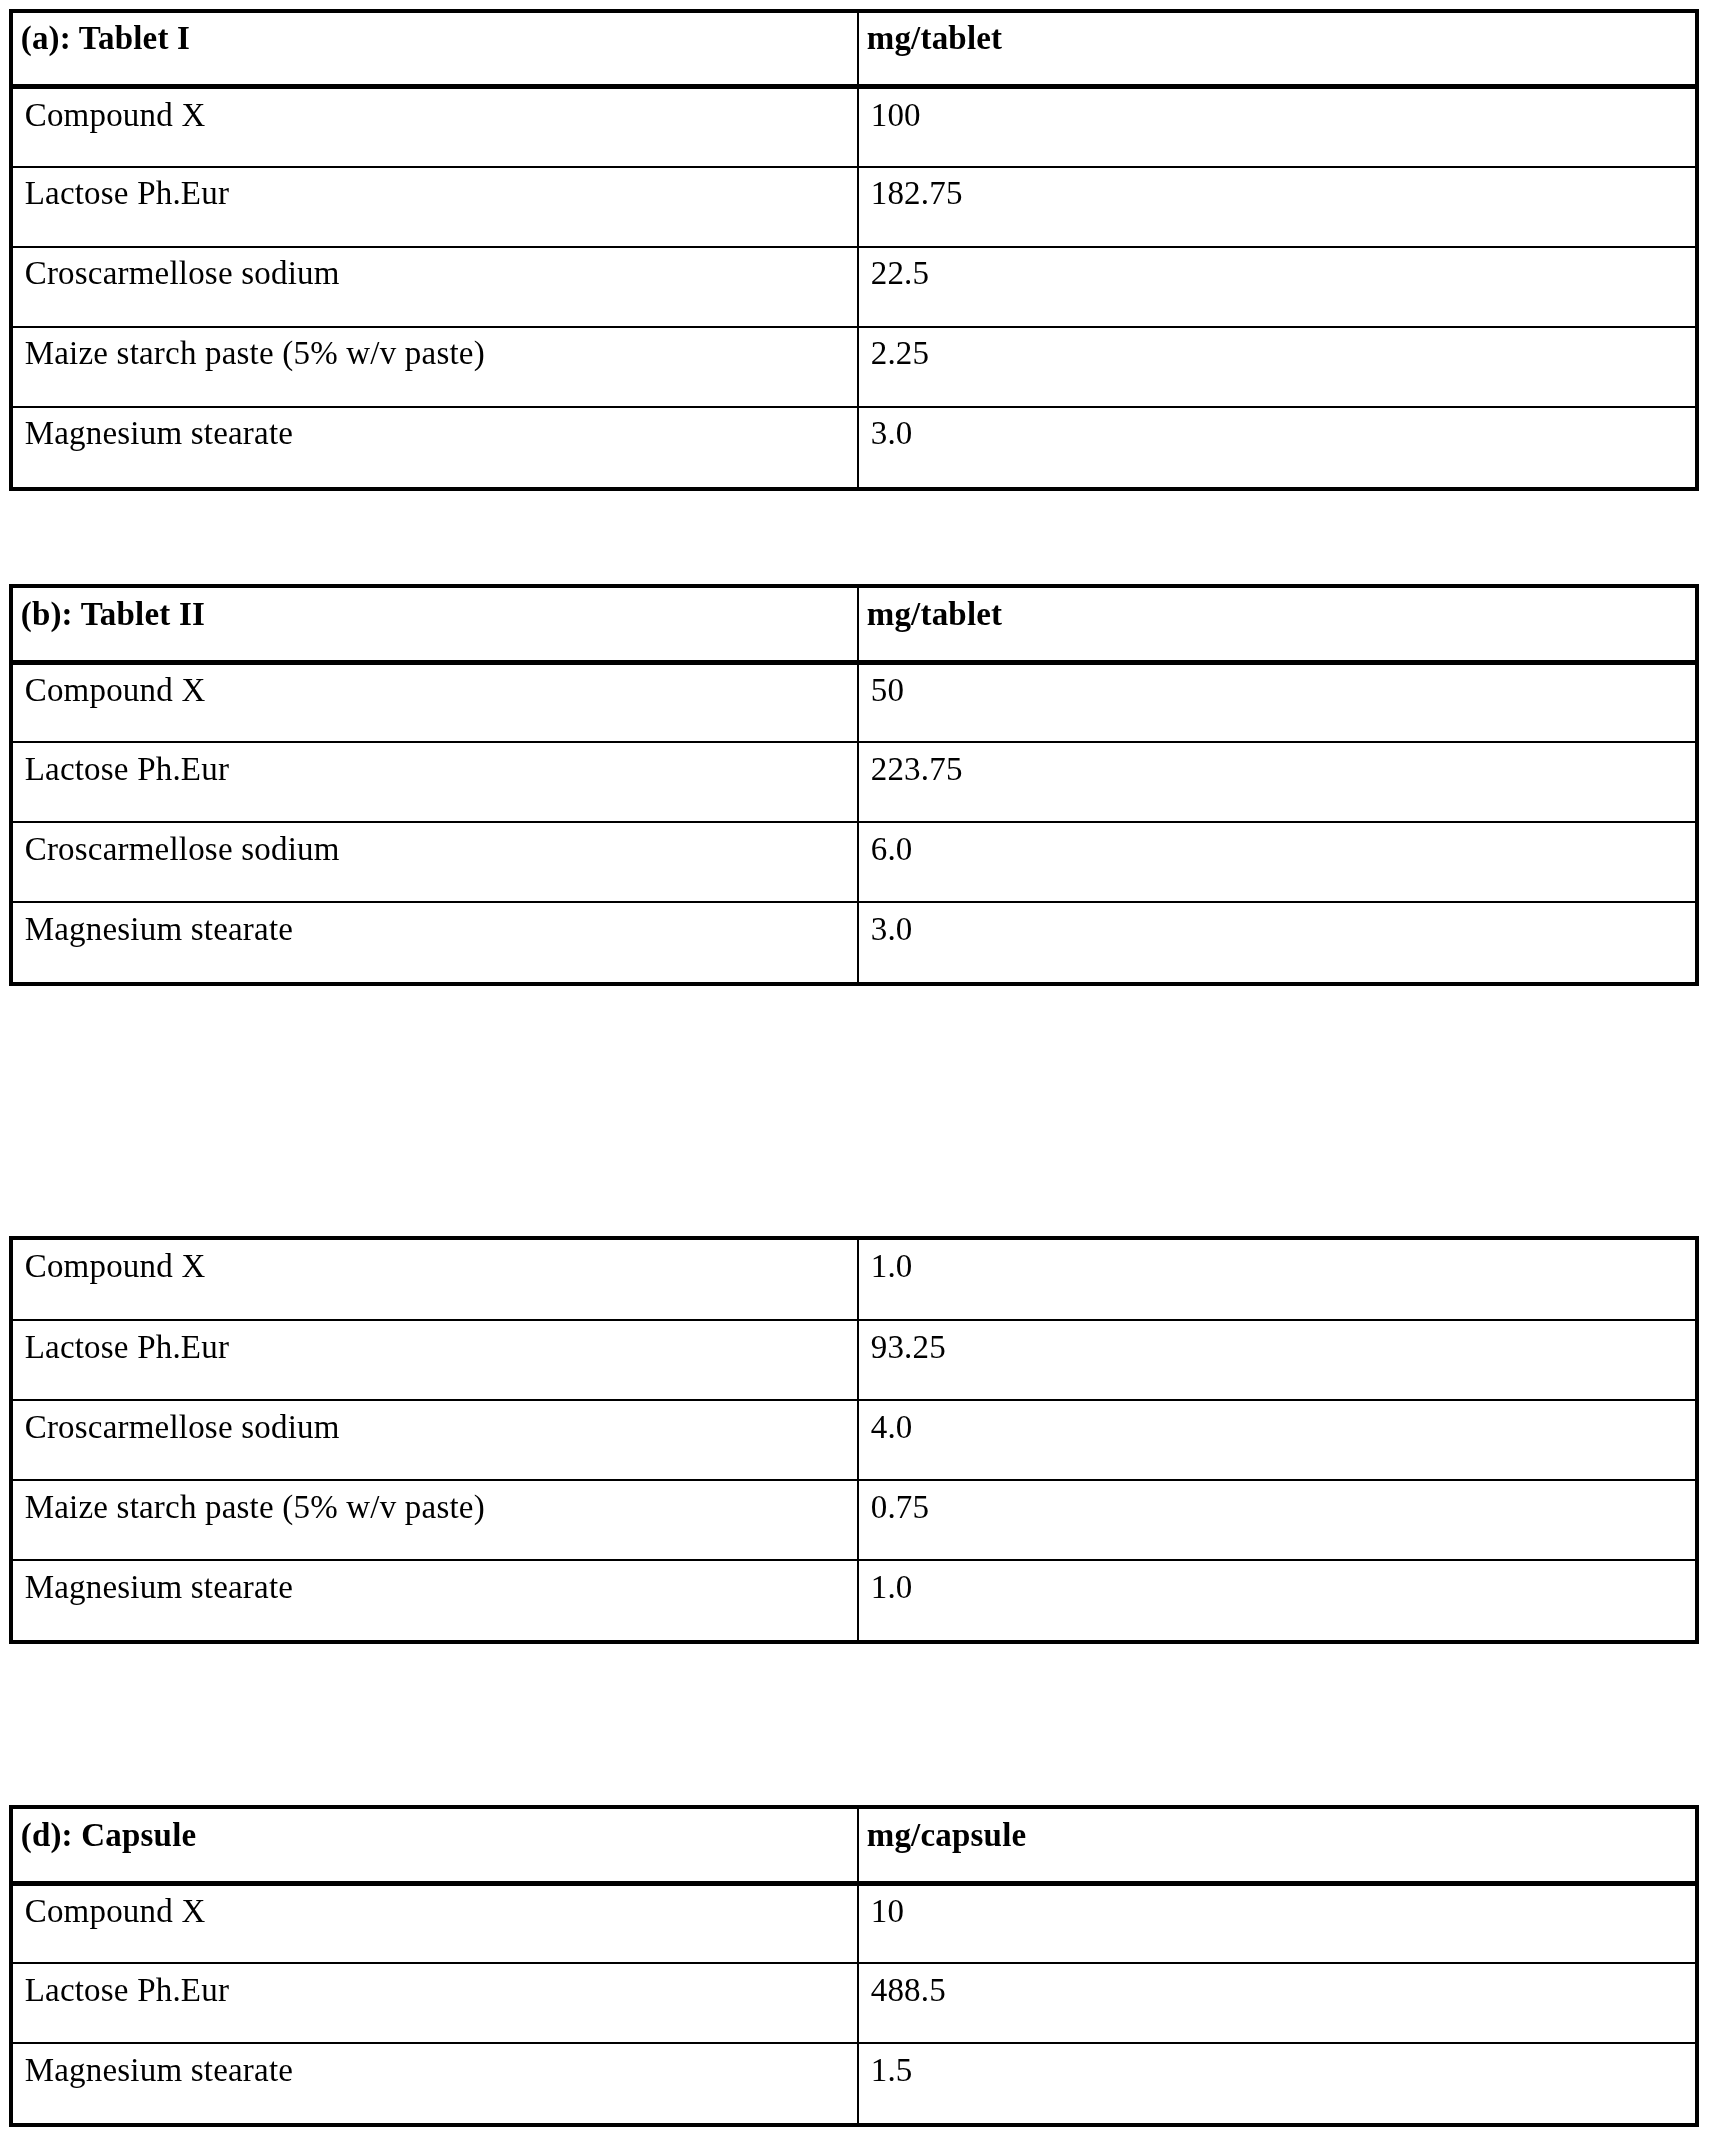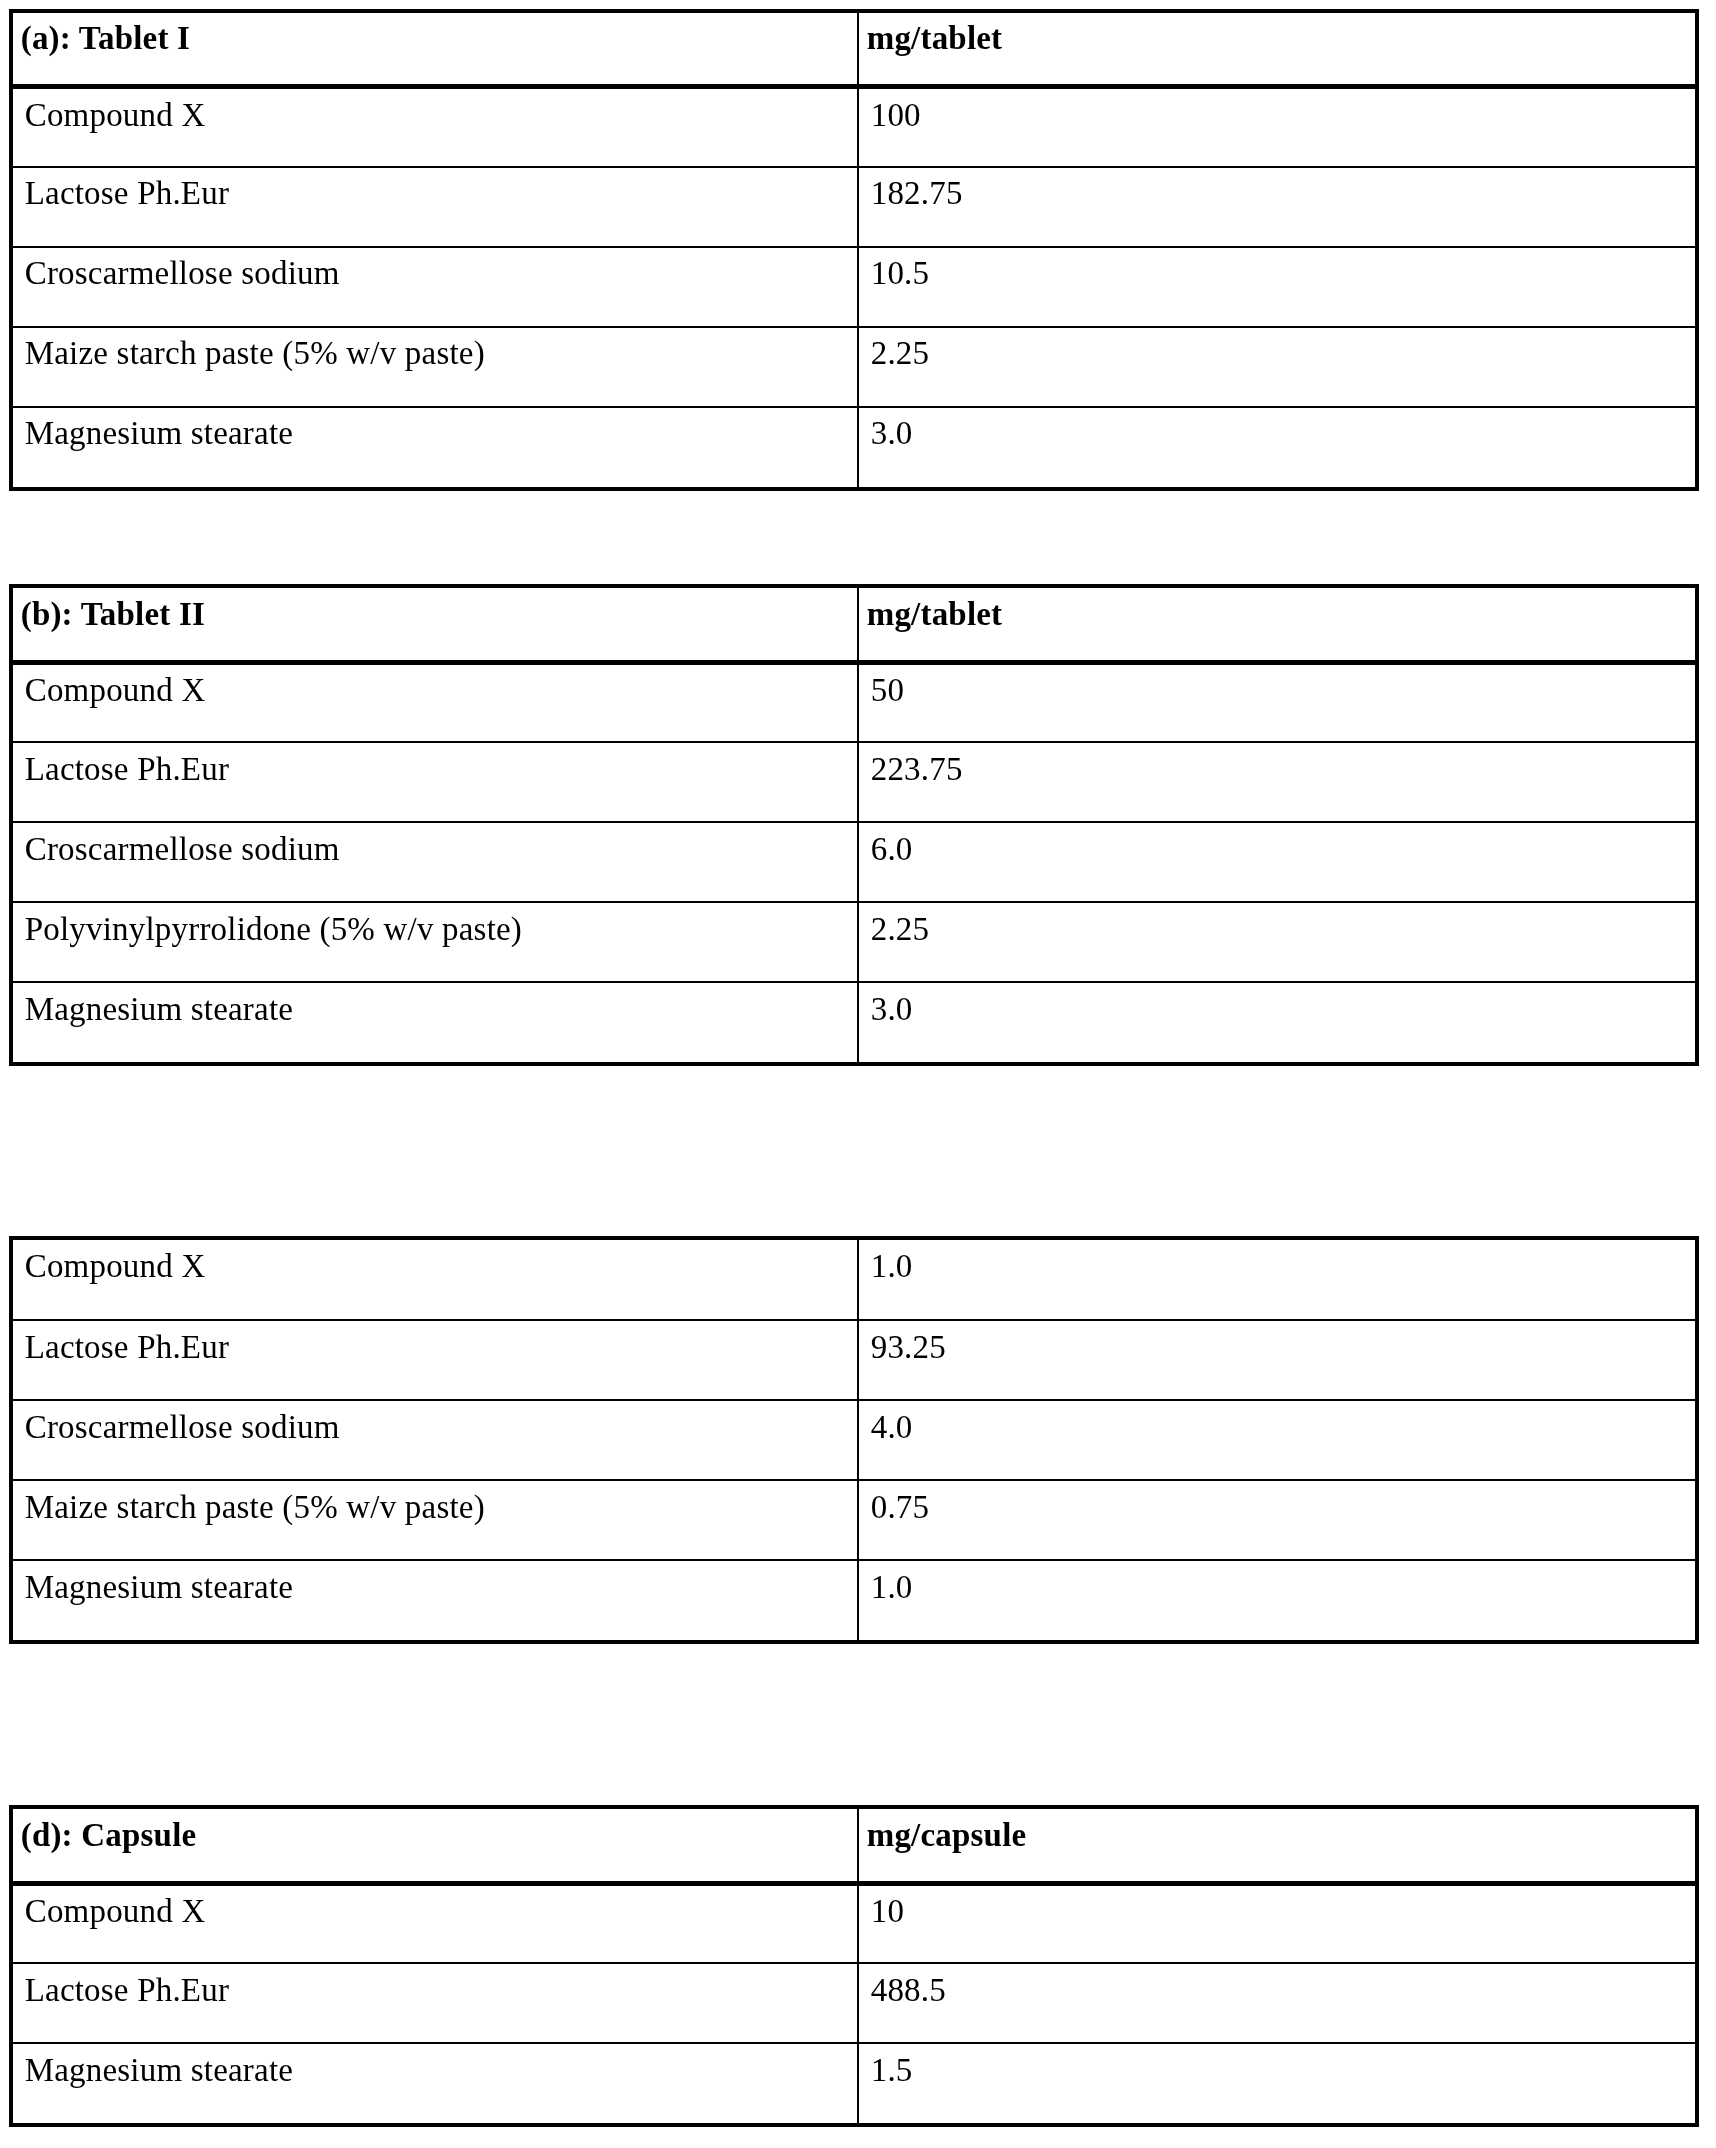--- a/index.html
+++ b/index.html
@@ -90,21 +90,21 @@
         <tr class="body-row">
           <td>Compound X</td>
           <td>100</td>
         </tr>
         <tr class="body-row">
           <td>Lactose Ph.Eur</td>
           <td>182.75</td>
         </tr>
         <tr class="body-row">
           <td>Croscarmellose sodium</td>
-          <td>10.5</td>
+          <td>22.5</td>
         </tr>
         <tr class="body-row">
           <td>Maize starch paste (5% w/v paste)</td>
           <td>2.25</td>
         </tr>
         <tr class="body-row">
           <td>Magnesium stearate</td>
           <td>3.0</td>
         </tr>
       </tbody>
@@ -128,24 +128,20 @@
         </tr>
         <tr class="body-row">
           <td>Lactose Ph.Eur</td>
           <td>223.75</td>
         </tr>
         <tr class="body-row">
           <td>Croscarmellose sodium</td>
           <td>6.0</td>
         </tr>
         <tr class="body-row">
-          <td>Polyvinylpyrrolidone (5% w/v paste)</td>
-          <td>2.25</td>
-        </tr>
-        <tr class="body-row">
           <td>Magnesium stearate</td>
           <td>3.0</td>
         </tr>
       </tbody>
     </table>
   </div>
 
   <div class="table-block" id="block-c">
     <table class="tbl">
       <colgroup>

